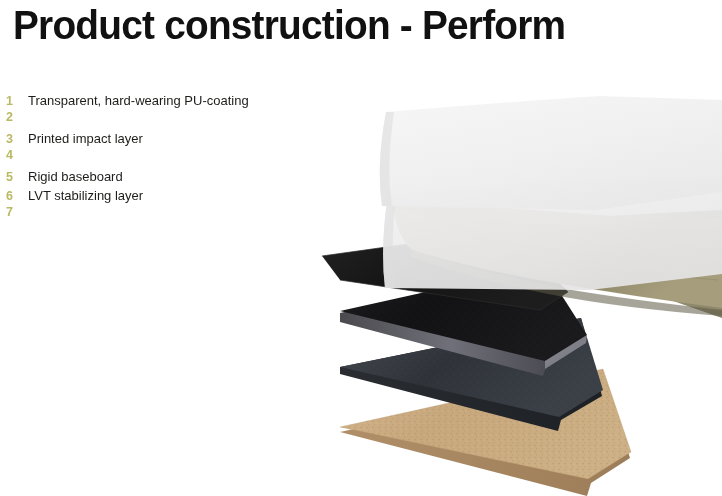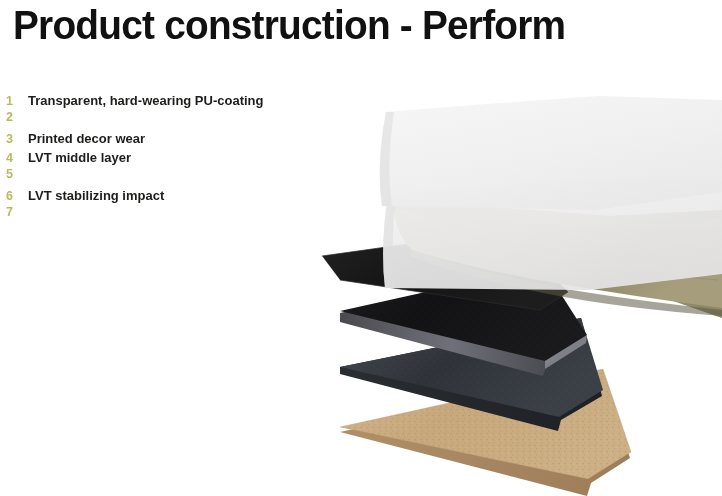--- a/index.html
+++ b/index.html
@@ -48,21 +48,21 @@
     width: 22px;
     flex: 0 0 22px;
     text-align: left;
     font-size: 12.5px;
     font-weight: 700;
     color: #b9b964;
   }
   .legend-text {
     font-size: 13px;
     line-height: 19px;
-    font-weight: 700;
+    font-weight: 400;
     color: #1d1d1b;
     white-space: nowrap;
   }
 
   
   #diagram {
     position: absolute;
     left: 300px;
     top: 60px;
     width: 422px;
@@ -85,35 +85,35 @@
     <span class="legend-num">1</span>
     <span class="legend-text">Transparent, hard-wearing PU-coating</span>
   </div>
 
   <div class="legend-row">
     <span class="legend-num">2</span>
   </div>
 
   <div class="legend-row">
     <span class="legend-num">3</span>
-    <span class="legend-text">Printed decor wear</span>
+    <span class="legend-text">Printed impact layer</span>
   </div>
 
   <div class="legend-row">
     <span class="legend-num">4</span>
-    <span class="legend-text">LVT middle layer</span>
   </div>
 
   <div class="legend-row">
     <span class="legend-num">5</span>
+    <span class="legend-text">Rigid baseboard</span>
   </div>
 
   <div class="legend-row">
     <span class="legend-num">6</span>
-    <span class="legend-text">LVT stabilizing impact</span>
+    <span class="legend-text">LVT stabilizing layer</span>
   </div>
 
   <div class="legend-row">
     <span class="legend-num">7</span>
   </div>
 
 </div>
 
 <div id="diagram">
 

